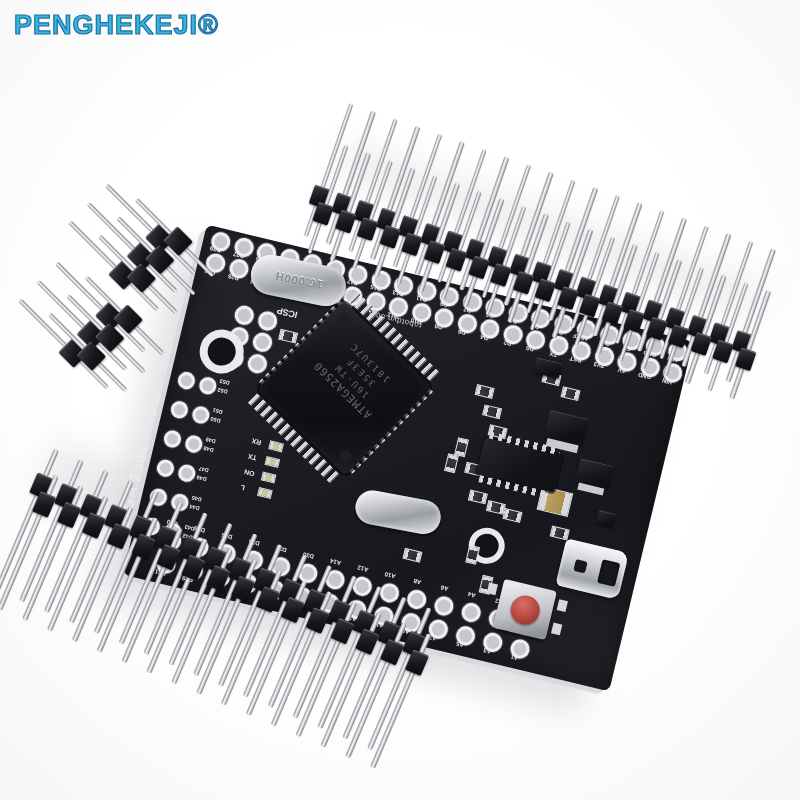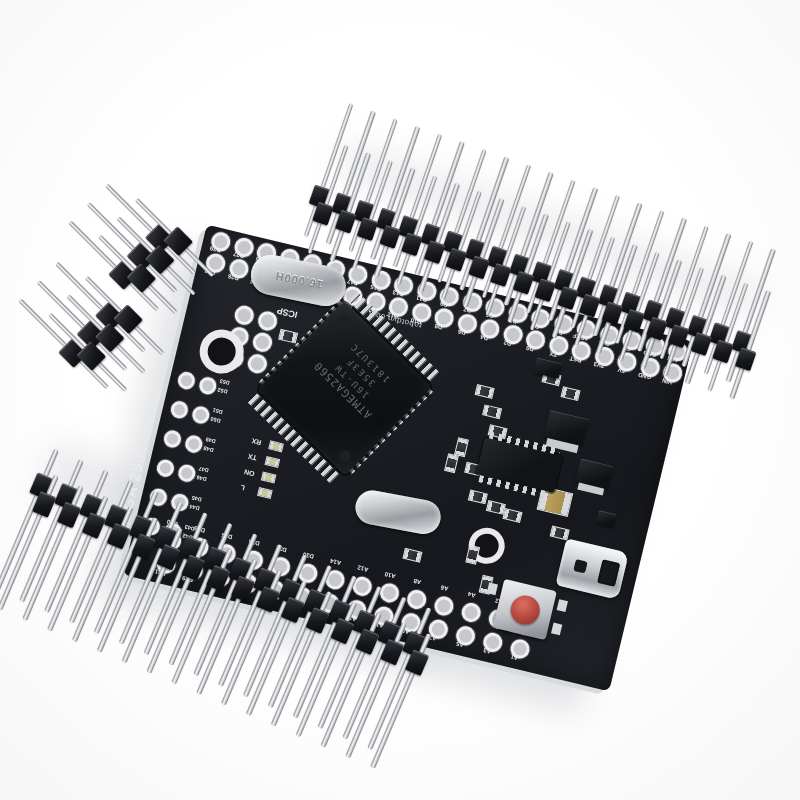--- a/index.html
+++ b/index.html
@@ -83,20 +83,21 @@
     background:linear-gradient(155deg,#34353b 8%,#17181d 55%,#0b0c0f 100%);
     box-shadow:inset 0 1.5px 0 rgba(255,255,255,.22), 0 1px 2px rgba(0,0,0,.4);}
   .ledlab{position:absolute;font-size:7px;font-weight:bold;color:#e8e9eb;transform:rotate(180deg);z-index:4;}
   .led{position:absolute;width:12px;height:7px;border:1px solid #dadbdd;z-index:4;
     background:linear-gradient(90deg,#d9dadc 25%,#c9c69a 25% 75%,#d9dadc 75%);}
 </style>
 </head>
 <body>
 <div id="scene">
 
+<div id="watermark">PENGHEKEJI®</div>
 
 <div class="shadow" style="left:128px;top:300px;width:500px;height:360px;transform:rotate(13.5deg);border-radius:10px;"></div>
 <div class="shadow" style="left:30px;top:520px;width:430px;height:60px;transform:rotate(23deg);opacity:.35;"></div>
 <div class="shadow" style="left:330px;top:210px;width:440px;height:40px;transform:rotate(19deg);opacity:.3;"></div>
 
 <div id="board">
   <div id="pcb-edge"></div>
   <div id="pcb"></div>
 
   <div class="mount" style="left:22px;top:98px;width:28px;height:28px;border:8px solid #eaeaec;"></div>

